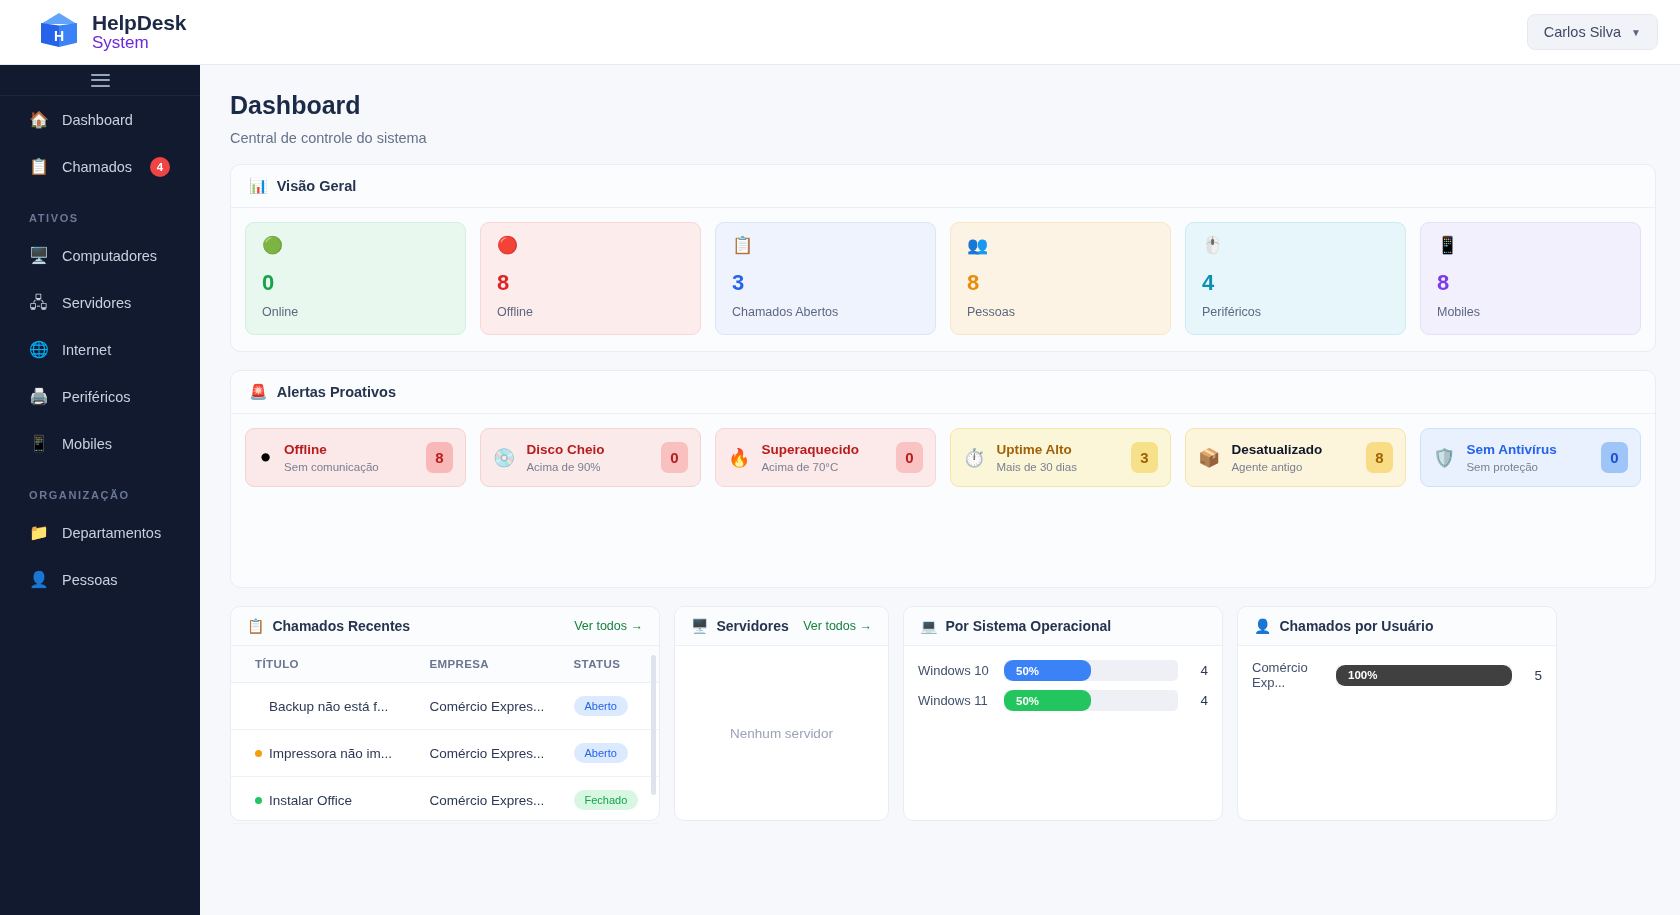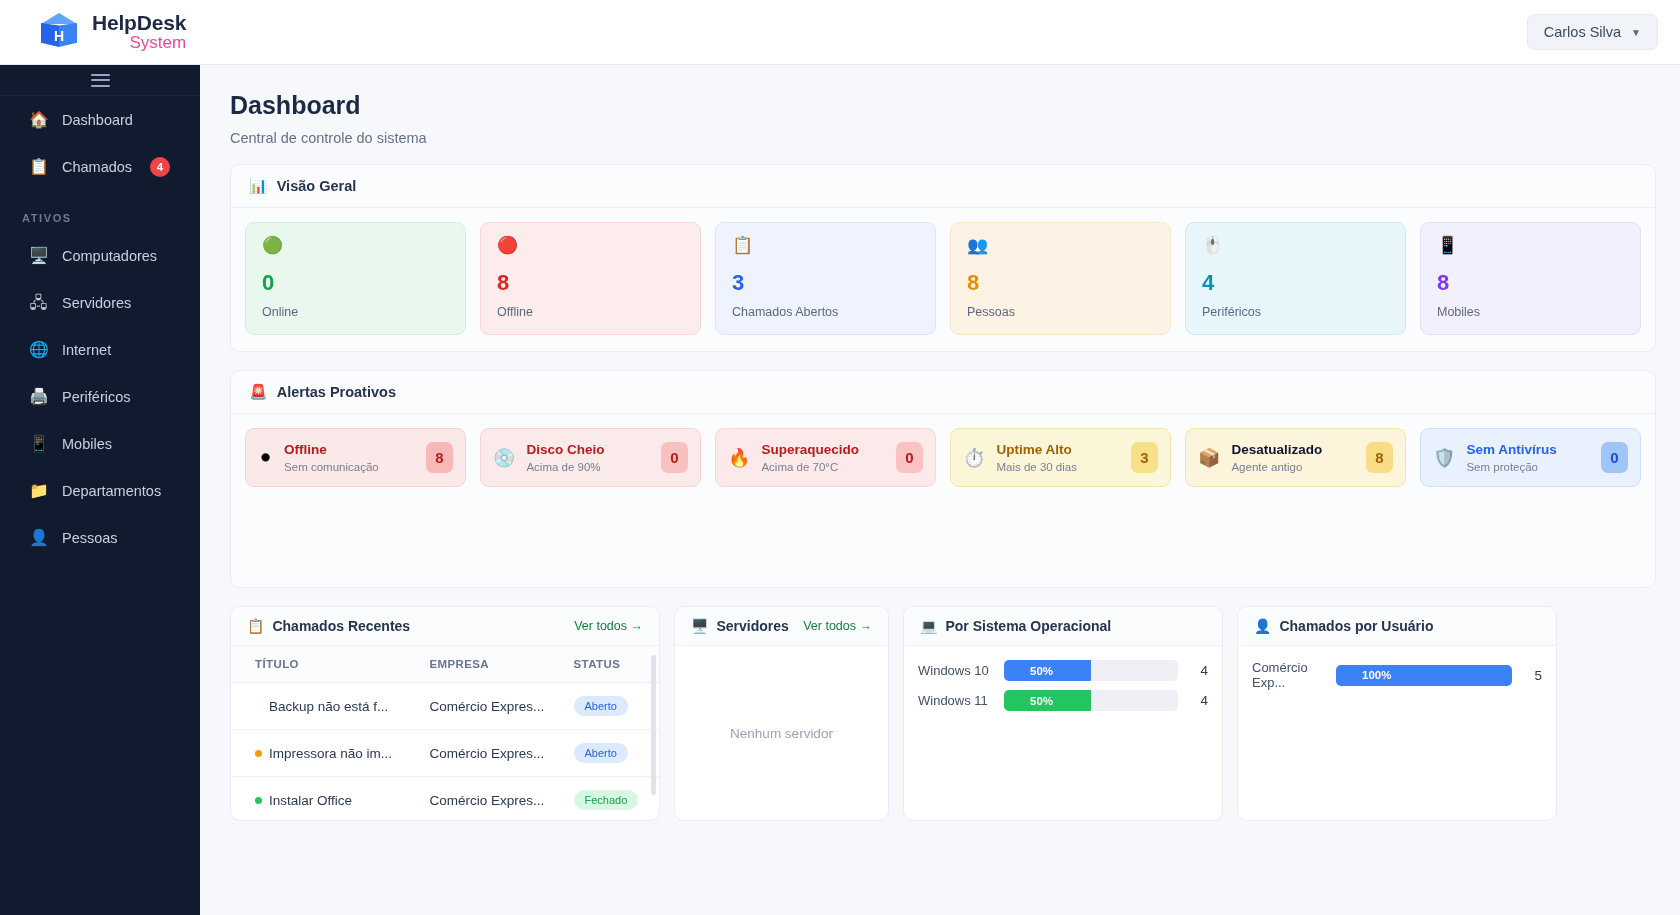--- a/index.html
+++ b/index.html
@@ -35,21 +35,21 @@
     position: absolute; top: 12px; left: 21px; width: 18px; height: 24px;
     background: #3b82f6;
     clip-path: polygon(0 10%, 100% 0, 100% 82%, 0 100%);
   }
   .brand-cube .cube-h {
     position: absolute; top: 16px; left: 12px; width: 18px; height: 18px;
     color: #ffffff; font-weight: bold; font-size: 14px; text-align: center; line-height: 18px;
   }
   .brand-text { line-height: 1.05; }
   .brand-title { font-size: 21px; font-weight: bold; color: #1e2a45; letter-spacing: -0.2px; }
-  .brand-sub { font-size: 17px; color: #ec4899; text-align: right; }
+  .brand-sub { font-size: 17px; color: #6d28d9; }
 
   .topbar-spacer { flex: 1; }
   .user-btn {
     margin-right: 22px; background: #f1f3f9; border: 1px solid #e6e9f2;
     border-radius: 8px; padding: 9px 16px;
     font-size: 14.5px; color: #3c4a63;
     display: flex; align-items: center; gap: 10px;
     cursor: pointer;
   }
   .caret { font-size: 10px; color: #5a6781; }
@@ -75,21 +75,21 @@
   }
   .nav-ico { width: 19px; font-size: 16px; line-height: 1; text-align: center; }
   .nav-badge {
     position: absolute; left: 150px;
     background: #ef4444; color: #fff; font-size: 11.5px; font-weight: bold;
     min-width: 20px; height: 20px; border-radius: 10px;
     display: flex; align-items: center; justify-content: center;
   }
   .nav-section {
     font-size: 11px; letter-spacing: 1.6px; color: #6b7896;
-    padding: 22px 0 8px 22px; font-weight: 600;
+    padding: 22px 0 8px 29px; font-weight: 600;
   }
 
   
   .main { position: absolute; top: 65px; left: 200px; width: 1480px; height: 850px; padding: 26px 24px 0 30px; }
   .page-title { font-size: 25px; font-weight: bold; color: #1b2a46; }
   .page-sub { font-size: 14.5px; color: #66718a; margin-top: 10px; }
 
   .panel {
     background: #fbfcfe; border: 1px solid #e9ecf3; border-radius: 10px;
     margin-top: 18px;
@@ -160,22 +160,22 @@
 
   .servers-card { width: 215px; height: 215px; }
   .servers-empty { flex: 1; display: flex; align-items: center; justify-content: center; font-size: 13.5px; color: #9aa3b5; }
 
   .os-card { width: 320px; height: 215px; }
   .users-card { width: 320px; height: 215px; }
   .bar-row { display: flex; align-items: center; padding: 9px 14px 0 14px; }
   .bar-label { font-size: 13px; color: #41506b; width: 86px; flex: none; }
   .bar-track { flex: 1; height: 21px; background: #eef0f5; border-radius: 5px; overflow: hidden; }
   .bar-fill {
-    height: 100%; border-radius: 1px;
-    display: flex; align-items: center; padding-left: 26px;
+    height: 100%; border-radius: 9px;
+    display: flex; align-items: center; padding-left: 12px;
     font-size: 11.5px; font-weight: bold; color: #ffffff;
   }
   .bar-num { width: 30px; text-align: right; font-size: 13.5px; color: #2c3954; flex: none; }
   .users-card .bar-label { width: 84px; }
 </style>
 </head>
 <body>
 
 <div class="topbar">
   <div class="brand">
@@ -231,20 +231,21 @@
   </div>
   <div class="nav-item">
     <span class="nav-ico">🖨️</span>
     <span>Periféricos</span>
   </div>
   <div class="nav-item">
     <span class="nav-ico">📱</span>
     <span>Mobiles</span>
   </div>
 
+  <div class="nav-section">ORGANIZAÇÃO</div>
   <div class="nav-item">
     <span class="nav-ico">📁</span>
     <span>Departamentos</span>
   </div>
   <div class="nav-item">
     <span class="nav-ico">👤</span>
     <span>Pessoas</span>
   </div>
 </div>
 
@@ -431,21 +432,21 @@
       <div class="card-head">
         <div class="t">
           <span>👤</span>
           <span>Chamados por Usuário</span>
         </div>
       </div>
       <div id="user-bars" style="padding-top:5px">
           <div class="bar-row">
             <div class="bar-label">Comércio Exp...</div>
             <div class="bar-track">
-              <div class="bar-fill" style="width:100%;background:#3b82f6">100%</div>
+              <div class="bar-fill" style="width:100%;background:#404040">100%</div>
             </div>
             <div class="bar-num">5</div>
           </div>
         </div>
     </div>
 
   </div>
 </div>
 
 </body></html>

